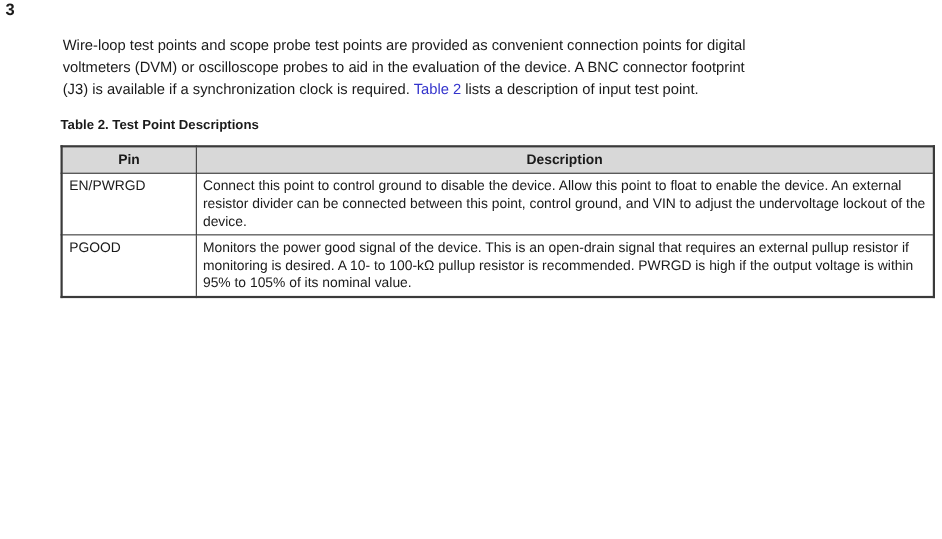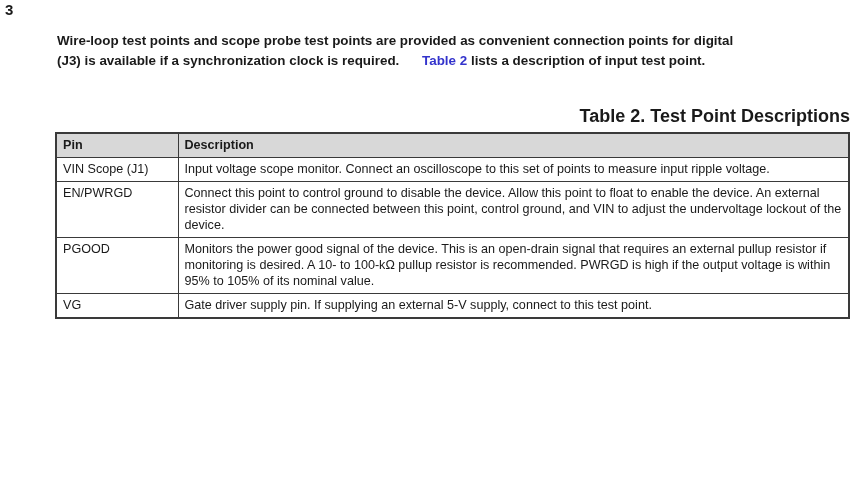--- a/index.html
+++ b/index.html
@@ -37,40 +37,38 @@
     flex: 0 0 52px;
   }
   .body-paragraph {
     position: absolute;
     top: 31px;
     left: 57px;
     width: 785px;
     font-size: 13.4px;
     line-height: 20px;
     color: #1a1a1a;
-    font-weight: bold;
   }
   .para-line {
     display: block;
     white-space: nowrap;
   }
   .doc-link {
     color: #3333cc;
     text-decoration: none;
     cursor: pointer;
-    margin-left: 19px;
   }
   .table-caption {
     position: absolute;
     top: 106px;
     left: 55px;
     width: 795px;
-    text-align: right;
+    text-align: left;
     font-weight: bold;
-    font-size: 18px;
+    font-size: 12px;
     color: #1a1a1a;
   }
   .table-wrap {
     position: absolute;
     top: 132px;
     left: 55px;
     width: 795px;
   }
   table.tp-table {
     border-collapse: collapse;
@@ -84,65 +82,59 @@
   table.tp-table th,
   table.tp-table td {
     border: 1px solid #3a3a3a;
     padding: 3px 6px 4px 6px;
     vertical-align: top;
     text-align: left;
   }
   table.tp-table th {
     background: #d8d8d8;
     font-weight: bold;
+    text-align: center;
   }
   col.col-pin { width: 122px; }
 </style>
 </head>
 <body>
 
 <div class="page">
 
   <div class="section-heading">
     <span class="section-number">3</span>
   </div>
 
   <div class="body-paragraph">
     <span class="para-line">Wire-loop test points and scope probe test points are provided as convenient connection points for digital</span>
+    <span class="para-line">voltmeters (DVM) or oscilloscope probes to aid in the evaluation of the device. A BNC connector footprint</span>
     <span class="para-line"><span>(J3) is available if a synchronization clock is required. </span><a class="doc-link">Table 2</a><span> lists a description of input test point.</span></span>
   </div>
 
   <div class="table-caption">Table 2. Test Point Descriptions</div>
 
   <div class="table-wrap">
     <table class="tp-table">
       <colgroup>
         <col class="col-pin">
         <col class="col-desc">
       </colgroup>
       <thead>
         <tr>
           <th>Pin</th>
           <th>Description</th>
         </tr>
       </thead>
       <tbody>
         <tr>
-          <td>VIN Scope (J1)</td>
-          <td>Input voltage scope monitor. Connect an oscilloscope to this set of points to measure input ripple voltage.</td>
-        </tr>
-        <tr>
           <td>EN/PWRGD</td>
           <td>Connect this point to control ground to disable the device. Allow this point to float to enable the device. An external resistor divider can be connected between this point, control ground, and VIN to adjust the undervoltage lockout of the device.</td>
         </tr>
         <tr>
           <td>PGOOD</td>
           <td>Monitors the power good signal of the device. This is an open-drain signal that requires an external pullup resistor if monitoring is desired. A 10- to 100-kΩ pullup resistor is recommended. PWRGD is high if the output voltage is within 95% to 105% of its nominal value.</td>
-        </tr>
-        <tr>
-          <td>VG</td>
-          <td>Gate driver supply pin. If supplying an external 5-V supply, connect to this test point.</td>
         </tr>
       </tbody>
     </table>
   </div>
 
 </div>
 
 </body></html>

